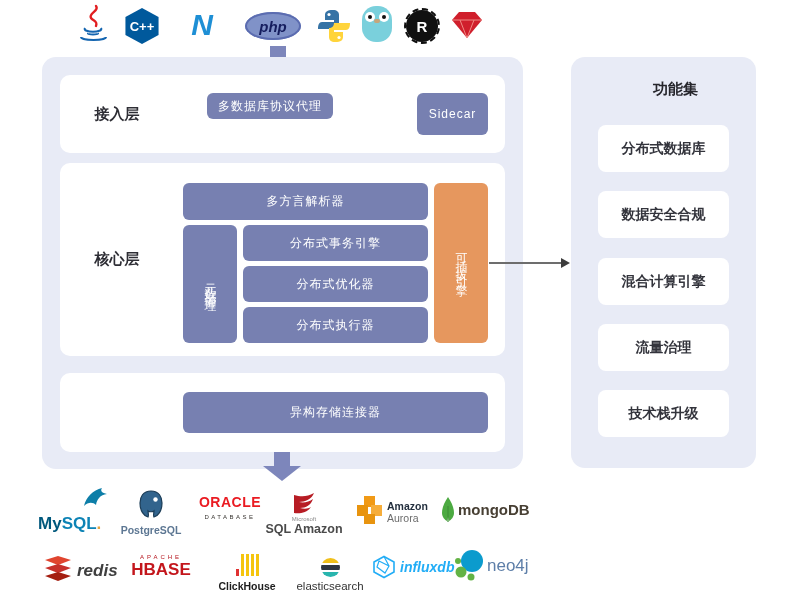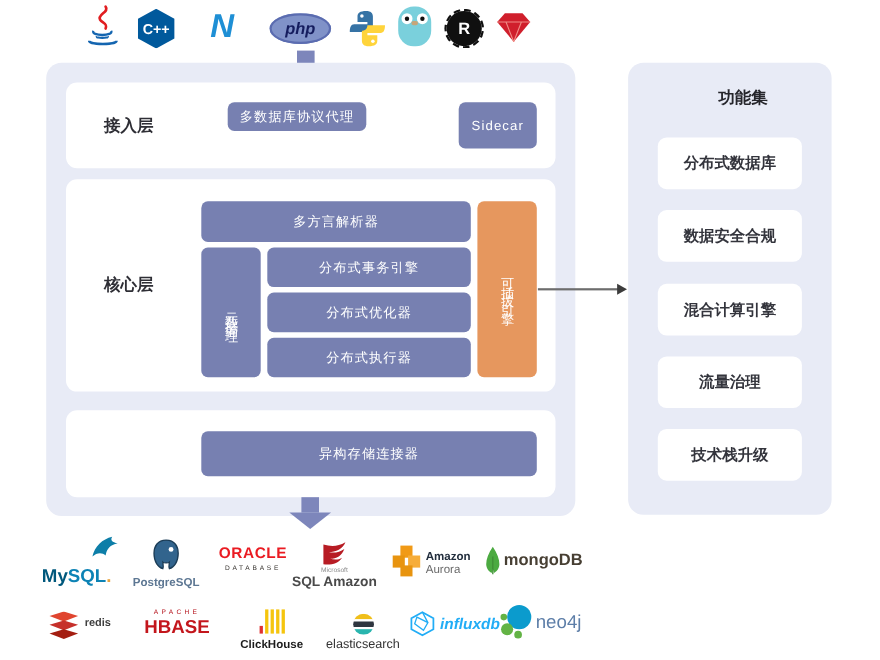--- a/index.html
+++ b/index.html
@@ -191,21 +191,21 @@
     </svg>
     <div class="txt" style="position:absolute;left:17px;top:7px;font-size:15px;font-weight:bold;color:#473f33;">mongoDB</div>
   </div>
 
   <div class="abs" style="left:44px;top:552px;width:70px;height:36px;">
     <svg style="position:absolute;left:0;top:4px;" width="28" height="26" viewBox="0 0 28 26">
       <polygon points="14,0 27,4 14,9 1,4" fill="#e0452f"></polygon>
       <polygon points="14,8 27,12 14,17 1,12" fill="#c6302b"></polygon>
       <polygon points="14,16 27,20 14,25 1,20" fill="#a41e11"></polygon>
     </svg>
-    <div class="txt" style="position:absolute;left:33px;top:9px;font-size:10px;font-weight:bold;color:#3f3f3f;">redis</div>
+    <div class="txt" style="position:absolute;left:33px;top:9px;font-size:17px;font-weight:bold;color:#3f3f3f;font-style:italic;">redis</div>
   </div>
 
   <div class="abs" style="left:126px;top:554px;width:70px;text-align:center;">
     <div class="txt" style="font-size:6px;letter-spacing:3px;color:#b5121b;">APACHE</div>
     <div class="txt" style="font-size:17px;font-weight:900;color:#c3161c;letter-spacing:0px;">HBASE</div>
   </div>
 
   <div class="abs logo" style="left:216px;top:548px;width:62px;height:44px;">
     <div class="clickhouse-bars">
       <i class="red"></i>

